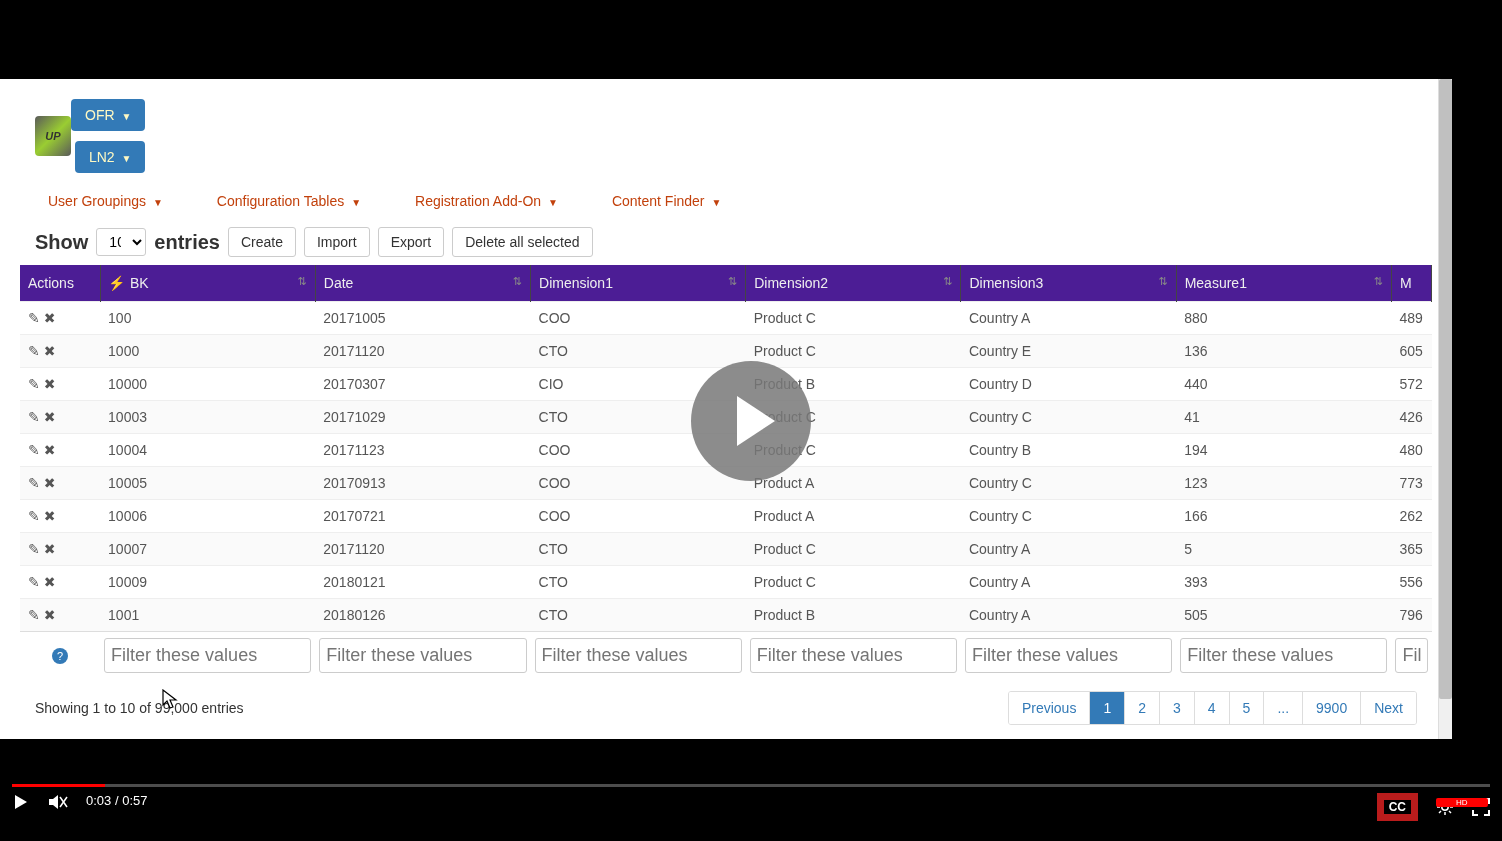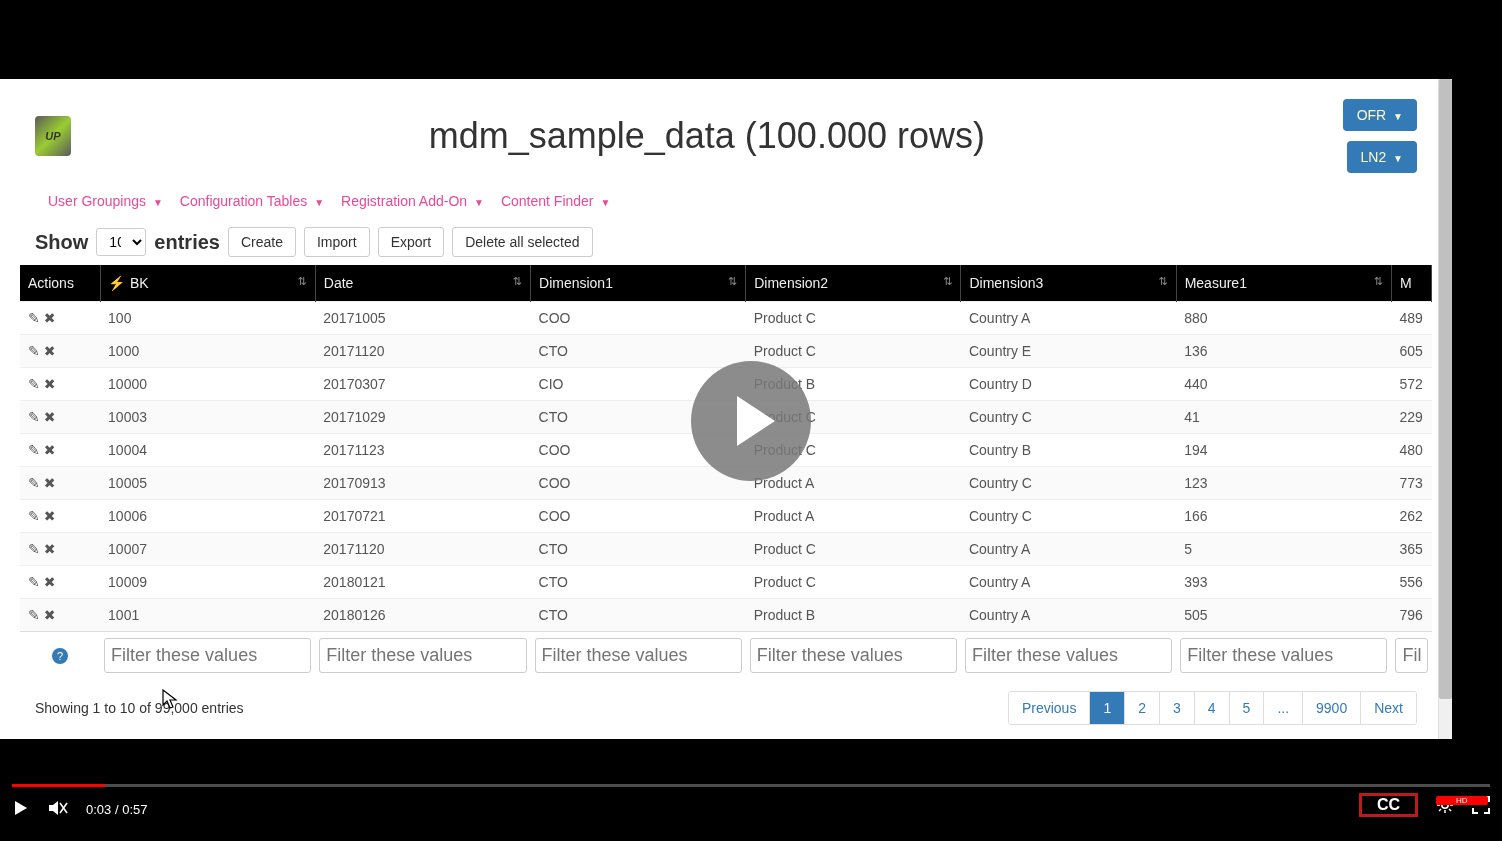--- a/index.html
+++ b/index.html
@@ -6,64 +6,63 @@
   body { font-family: "Helvetica Neue", Arial, sans-serif; background: #000; width: 1502px; height: 841px; overflow: hidden; position: relative; }
   .video-frame { position: absolute; top: 79px; left: 0; width: 1452px; height: 660px; background: #fff; overflow: hidden; }
   .scrollbar-track { position: absolute; top: 79px; right: 50px; width: 14px; height: 660px; background: #f0f0f0; border-left: 1px solid #ddd; }
   .scrollbar-thumb { width: 100%; height: 620px; background: #c0c0c0; border-radius: 2px; }
   .content { padding: 0 20px; }
   .header-row { display: flex; align-items: center; padding: 20px 15px 10px; }
   .logo { width: 36px; height: 40px; background: linear-gradient(135deg,#5a5a5a,#9acd32,#5a5a5a); border-radius: 4px; display:flex; align-items:center; justify-content:center; font-weight:bold; font-style:italic; color:#333; font-size:11px; }
   .page-title { flex: 1; text-align: center; font-size: 36px; font-weight: 400; color: #333; }
   .badges { display: flex; flex-direction: column; gap: 10px; align-items: flex-end; }
   .badge-btn { background: #337ab7; color: #fef9c3; border: none; padding: 8px 14px; border-radius: 4px; font-size: 14px; cursor: pointer; }
-  .navbar { display: flex; gap: 17px; padding: 10px 28px; font-size: 14px; color: #ec4899; }
+  .navbar { display: flex; gap: 54px; padding: 10px 28px; font-size: 14px; color: #c2410c; }
   .nav-item { cursor: pointer; }
   .caret { font-size: 10px; margin-left: 3px; }
   .toolbar { display: flex; align-items: center; padding: 8px 15px; gap: 8px; }
   .toolbar .lbl { font-size: 20px; color: #333; font-weight: bold; }
   .entries-select { border: 1px solid #ccc; border-radius: 3px; padding: 4px 8px; font-size: 14px; width: 50px; background:#fff; }
   .btn { border: 1px solid #ccc; background: #fff; padding: 6px 12px; border-radius: 3px; font-size: 14px; cursor: pointer; color:#333;}
   .search-box { margin-left: auto; display: flex; align-items: center; gap: 8px; }
   .search-input { border: 1px solid #ccc; border-radius: 3px; padding: 5px; width: 160px; height:28px;}
   table.data { width: 100%; border-collapse: collapse; font-size: 14px; table-layout:fixed; }
-  table.data thead th { background: #000000; color: #eee; padding: 10px 8px; text-align: left; font-weight: 500; border-right: 1px solid #444; position:relative; white-space:nowrap; overflow:hidden;}
+  table.data thead th { background: #4c1d95; color: #eee; padding: 10px 8px; text-align: left; font-weight: 500; border-right: 1px solid #444; position:relative; white-space:nowrap; overflow:hidden;}
   table.data thead th .sort { position:absolute; right:8px; color:#888; font-size:11px; }
   table.data tbody td { padding: 8px; border-top: 1px solid #eee; color: #555; white-space:nowrap; overflow:hidden;}
   table.data tbody tr:nth-child(even) { background: #fafafa; }
   .action-icon { cursor:pointer; margin-right:4px; color:#555; }
   .filter-row td { padding: 6px 4px; border-top:1px solid #ddd; }
   .filter-input { width:100%; border:1px solid #ccc; border-radius:3px; padding:6px; font-size:18px; }
   .help-icon { display:inline-flex; width:16px; height:16px; border-radius:50%; background:#337ab7; color:#fff; font-size:11px; align-items:center; justify-content:center; margin:0 auto;}
   .footer-row { display:flex; align-items:center; padding:12px 15px; }
   .footer-info { font-size:14px; color:#333; }
   .pagination { margin-left:auto; display:flex; border:1px solid #ddd; border-radius:3px; overflow:hidden;}
   .pg { padding:8px 13px; border-left:1px solid #ddd; font-size:14px; color:#337ab7; cursor:pointer; background:#fff;}
   .pg:first-child { border-left:none; }
   .pg.active { background:#337ab7; color:#fff; }
   .play-overlay { position:absolute; top:50%; left:50%; width:120px; height:120px; margin:-60px 0 0 -60px; border-radius:50%; background:rgba(120,120,120,0.85); display:flex; align-items:center; justify-content:center; cursor:pointer;}
   .play-triangle { width:0; height:0; border-left:38px solid #fff; border-top:25px solid transparent; border-bottom:25px solid transparent; margin-left:10px;}
   .cursor-arrow { position:absolute; top:610px; left:162px; font-size:18px; color:#000; pointer-events:none;}
   .video-controls { position:absolute; bottom:12px; left:0; width:100%; height:45px; }
   .progress-bar { height:3px; background:rgba(255,255,255,0.3); margin:0 12px; position:relative;}
   .progress-fill { position:absolute; left:0; top:0; height:100%; width:6.3%; background:#ff0000;}
-  .controls-row { display:flex; align-items:flex-end; padding:6px 12px; gap:18px; color:#fff; font-size:13px;}
+  .controls-row { display:flex; align-items:flex-start; padding:6px 12px; gap:18px; color:#fff; font-size:13px;}
   .ctrl-icon { cursor:pointer; display:flex; align-items:center;}
   .right-controls { margin-left:auto; display:flex; gap:18px; align-items:center;}
-  .cc-box { border:3px solid #b91c1c; padding:0 15px; font-size:16px; font-weight:bold;}
+  .cc-box { border:7px solid #b91c1c; padding:0 5px; font-size:12px; font-weight:bold;}
   svg { display:block; }
 </style>
 </head>
 <body>
 
 <div class="video-frame">
   <div class="content">
     <div class="header-row">
       <div class="logo">UP</div>
-      <div class="page-title">mdm_sample_data (100.000 rows)</div>
       <div class="badges">
         <button class="badge-btn"><span>OFR</span> <span class="caret">▼</span></button>
         <button class="badge-btn"><span>LN2</span> <span class="caret">▼</span></button>
       </div>
     </div>
 
     <div class="navbar">
       <span class="nav-item"><span>User Groupings</span> <span class="caret">▼</span></span>
       <span class="nav-item"><span>Configuration Tables</span> <span class="caret">▼</span></span>
       <span class="nav-item"><span>Registration Add-On</span> <span class="caret">▼</span></span>
@@ -135,21 +134,21 @@
             <td>572</td>
           </tr>
           <tr>
             <td><span class="action-icon">✎</span><span class="action-icon">✖</span></td>
             <td>10003</td>
             <td>20171029</td>
             <td>CTO</td>
             <td>Product C</td>
             <td>Country C</td>
             <td>41</td>
-            <td>229</td>
+            <td>426</td>
           </tr>
           <tr>
             <td><span class="action-icon">✎</span><span class="action-icon">✖</span></td>
             <td>10004</td>
             <td>20171123</td>
             <td>COO</td>
             <td>Product C</td>
             <td>Country B</td>
             <td>194</td>
             <td>480</td>

